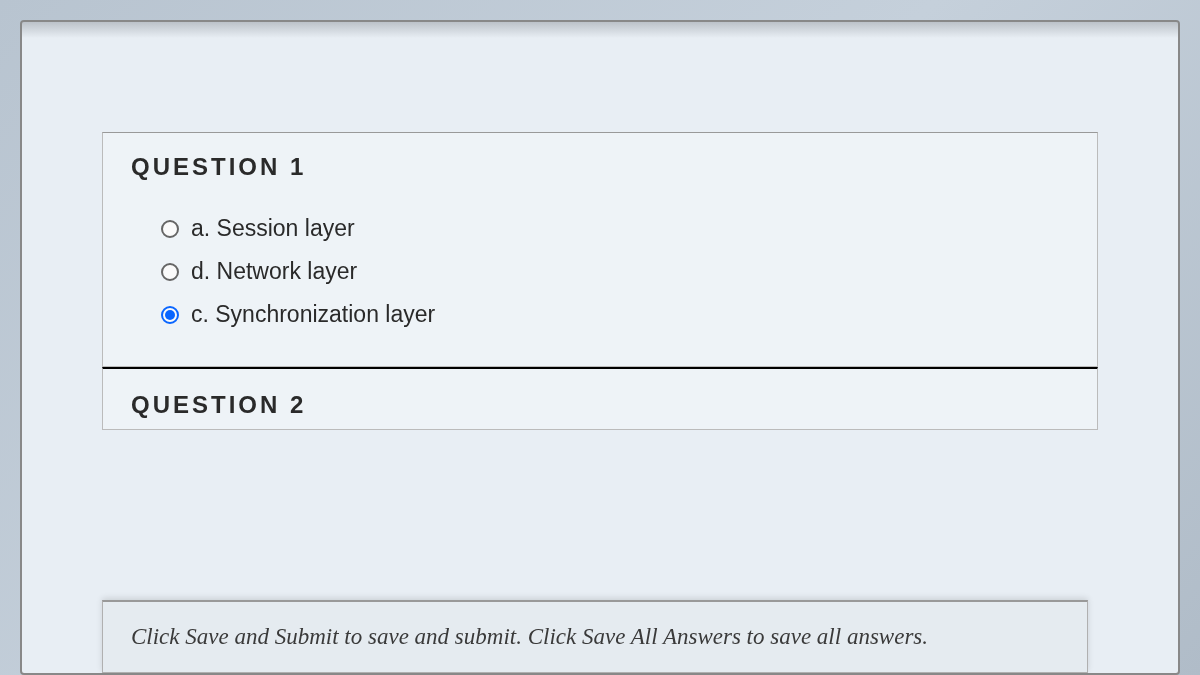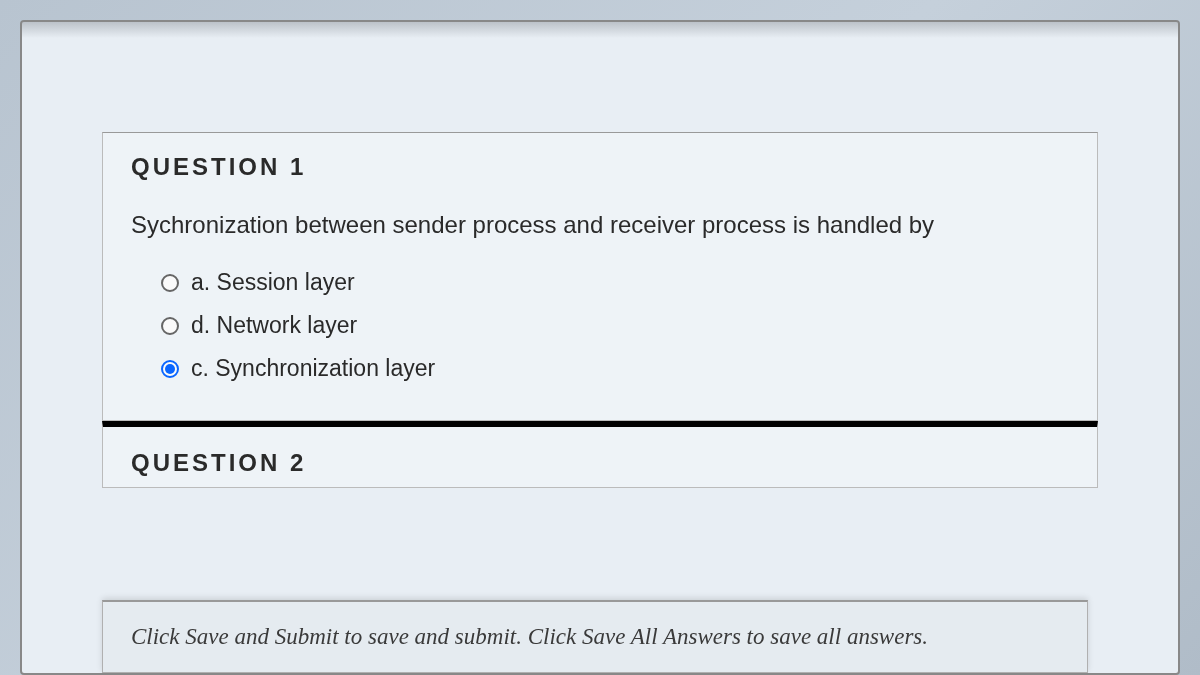--- a/index.html
+++ b/index.html
@@ -96,21 +96,21 @@
       border-radius: 50%;
     }
     .option-label {
       font-size: 23px;
       color: #2a2a2a;
       cursor: pointer;
       text-align: center;
     }
     .question-block.second {
       margin-top: 0;
-      border-top: 6px solid #000000;
+      border-top: 2px solid #000000;
     }
     .second .question-header {
       padding: 22px 28px 10px 28px;
     }
     .footer-bar {
       position: absolute;
       bottom: 0;
       left: 80px;
       right: 90px;
       background: #e5ebf0;
@@ -140,21 +140,20 @@
 
 <div class="outer-frame">
   <div class="top-shadow"></div>
   <div class="scroll-area">
 
     <div class="question-block first">
       <div class="question-header">
         <div class="question-title">QUESTION 1</div>
       </div>
       <div class="question-body">
-        <div class="question-text">Sychronization between sender process and receiver process is handled by</div>
         <div class="options">
 
           <div class="option-row">
             <input type="radio" name="q1" class="radio" style="">
             <label class="option-label">
               <span>a.</span>
               <span>Session layer</span>
             </label>
           </div>
 

